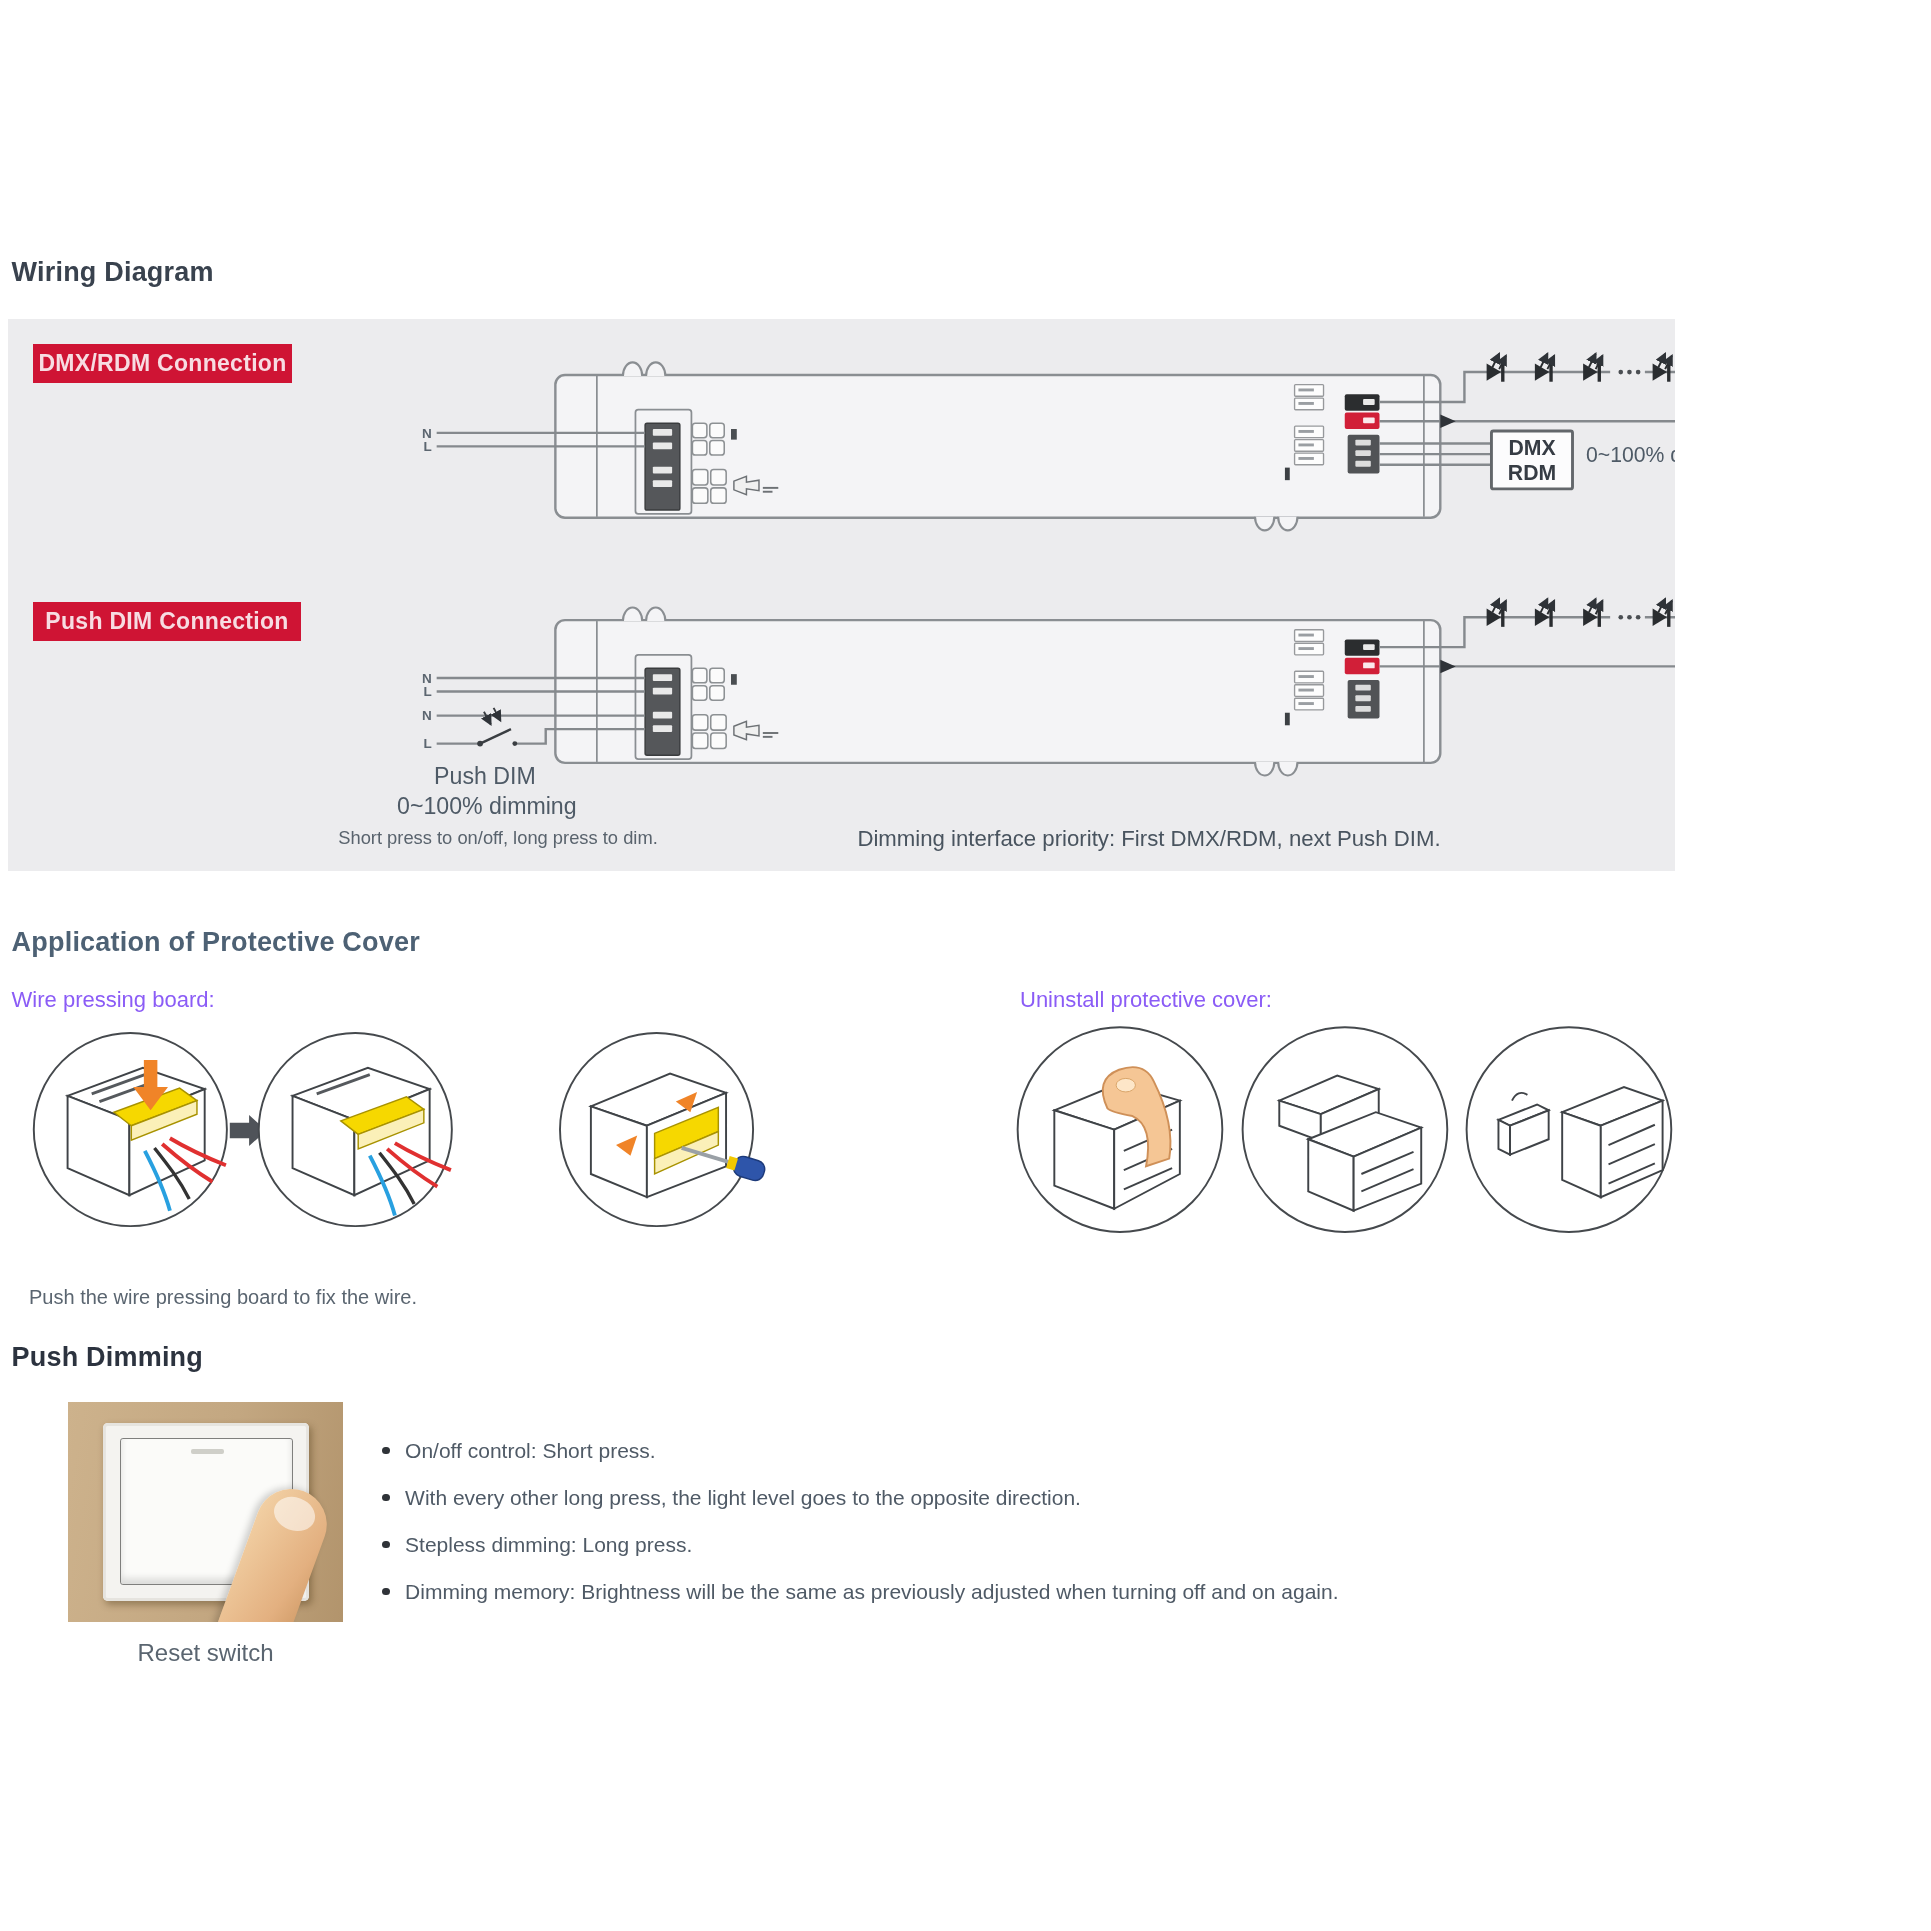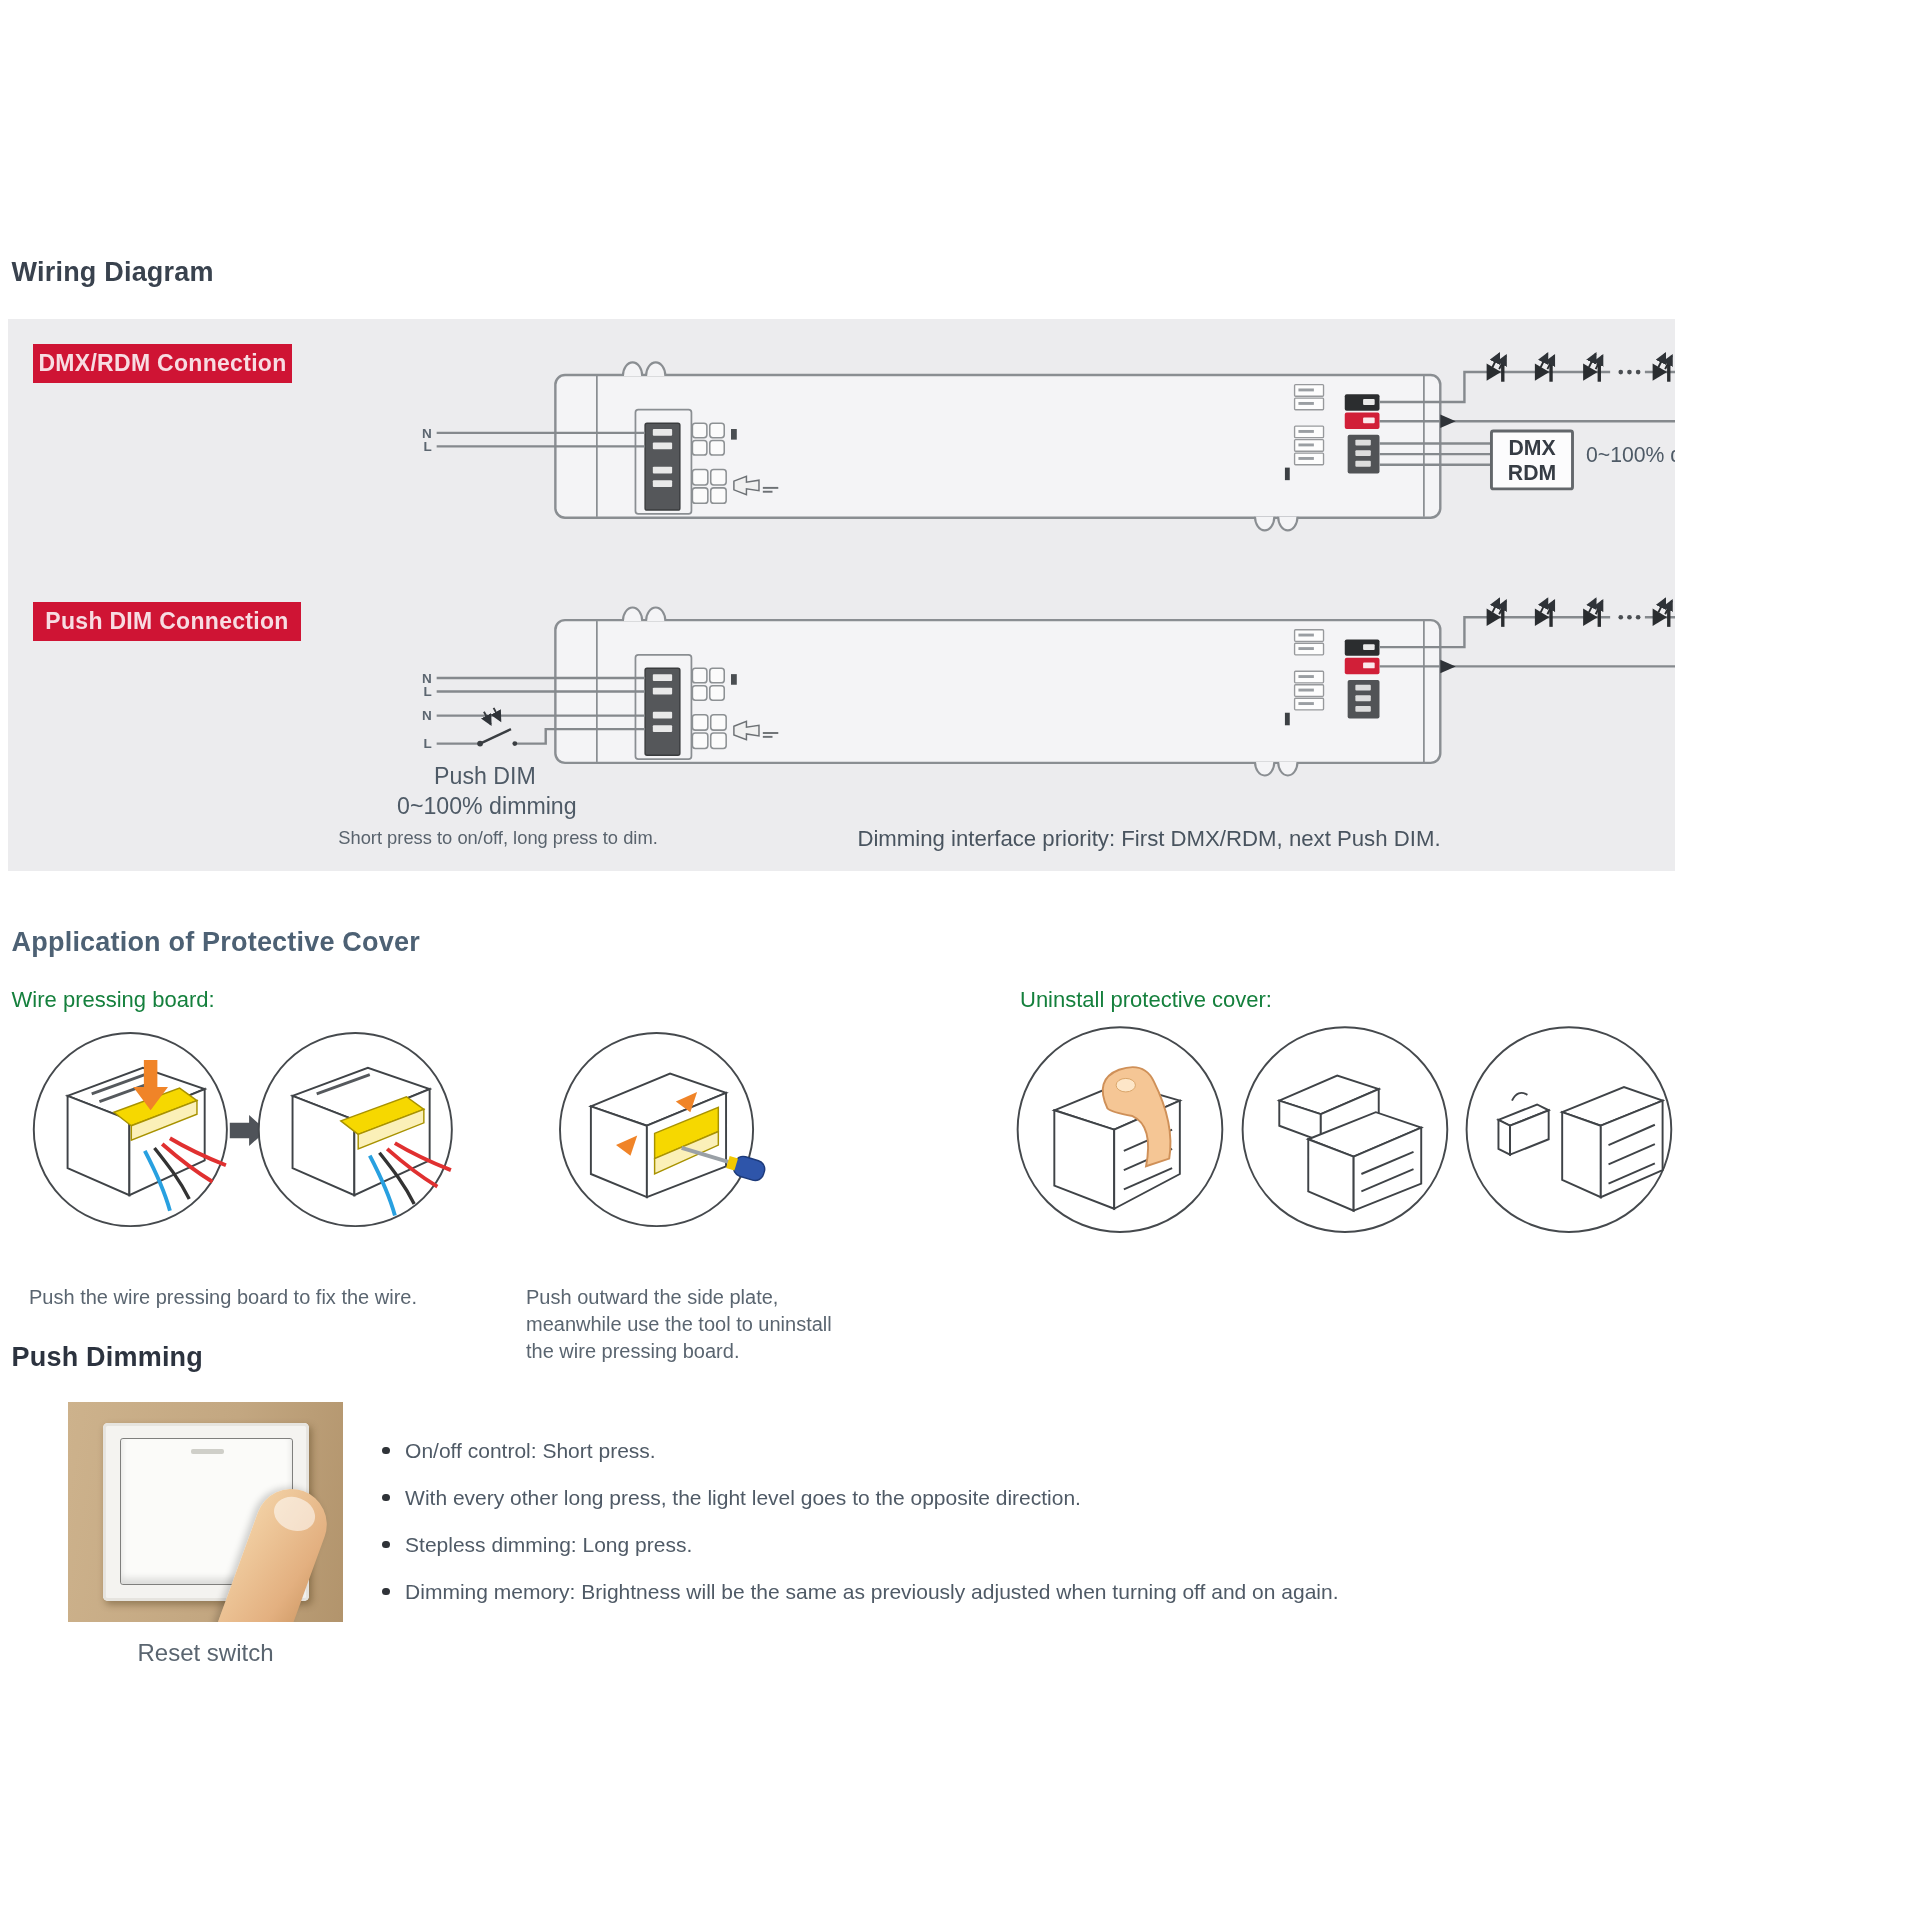--- a/index.html
+++ b/index.html
@@ -13,21 +13,21 @@
   .h-application{left:11.6px;top:927px;color:#4d6174;}
   .h-pushdim{left:11.6px;top:1342px;color:#2c333f;}
   .panel{left:7.7px;top:319px;width:1916px;height:552px;background:var(--panel_gray,#ececee);}
   .badge{
     background:var(--badge_red,#cf1434);color:#f7dce2;font-weight:bold;font-size:23px;
     display:flex;align-items:center;justify-content:center;letter-spacing:0.3px;
   }
   .badge-dmx{left:33px;top:344px;width:259px;height:39px;}
   .badge-push{left:33px;top:602px;width:268px;height:39px;}
   .svg-layer{left:0;display:block;}
-  .sublabel{font-size:22px;color:#15803d;}
+  .sublabel{font-size:22px;color:#8b5cf6;}
   .lbl-wireboard{left:11.6px;top:987px;}
   .lbl-uninstall{left:1020px;top:987px;}
   .caption{font-size:20px;color:#5a6570;line-height:27px;}
   .cap-left{left:29px;top:1284px;}
   .cap-mid{left:526px;top:1284px;width:415px;}
   .cap-right{left:1016px;top:1284px;}
   .photo{
     left:68px;top:1402px;width:275px;height:220px;
     background:linear-gradient(100deg,#cdb28c 0%,#c3a781 55%,#b2946c 100%);
     overflow:hidden;
@@ -301,25 +301,20 @@
       <polygon points="1618,1152 1682,1126 1722,1140 1658,1166"></polygon>
       <polygon points="1618,1152 1658,1166 1658,1240 1618,1222"></polygon>
       <polygon points="1658,1166 1722,1140 1722,1212 1658,1240"></polygon>
       <line x1="1666" y1="1186" x2="1714" y2="1165" stroke="#3f4347" stroke-width="2"></line>
       <line x1="1666" y1="1206" x2="1714" y2="1185" stroke="#3f4347" stroke-width="2"></line>
       <line x1="1666" y1="1226" x2="1714" y2="1205" stroke="#3f4347" stroke-width="2"></line>
     </g>
   </svg>
 
   <div class="abs caption cap-left">Push the wire pressing board to fix the wire.</div>
-  <div class="abs caption cap-mid">
-    <div>Push outward the side plate,</div>
-    <div>meanwhile use the tool to uninstall</div>
-    <div>the wire pressing board.</div>
-  </div>
 
   <div class="abs h1 h-pushdim">Push Dimming</div>
 
   <div class="abs photo">
     <div class="plate">
       <div class="rocker">
         <div class="rocker-mark"></div>
       </div>
     </div>
     <div class="finger">

